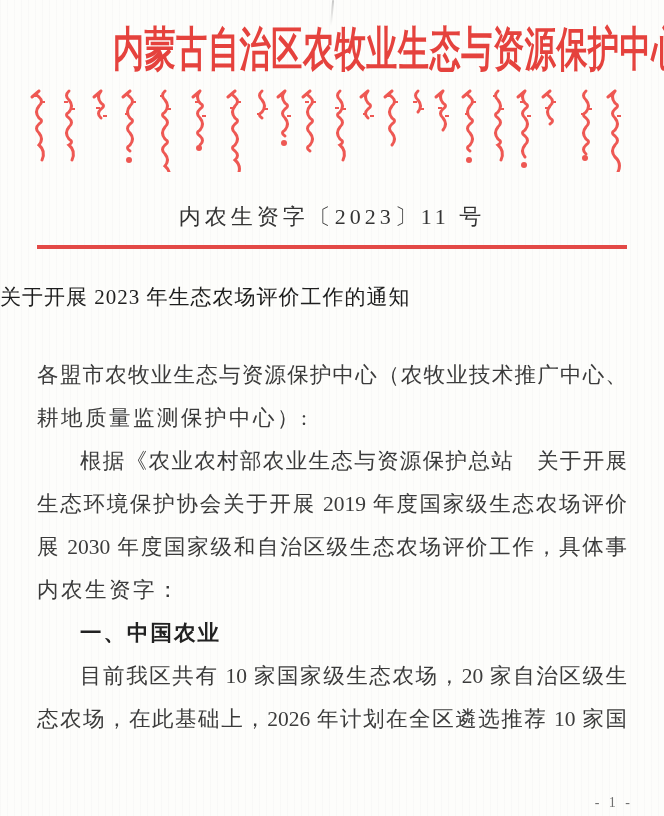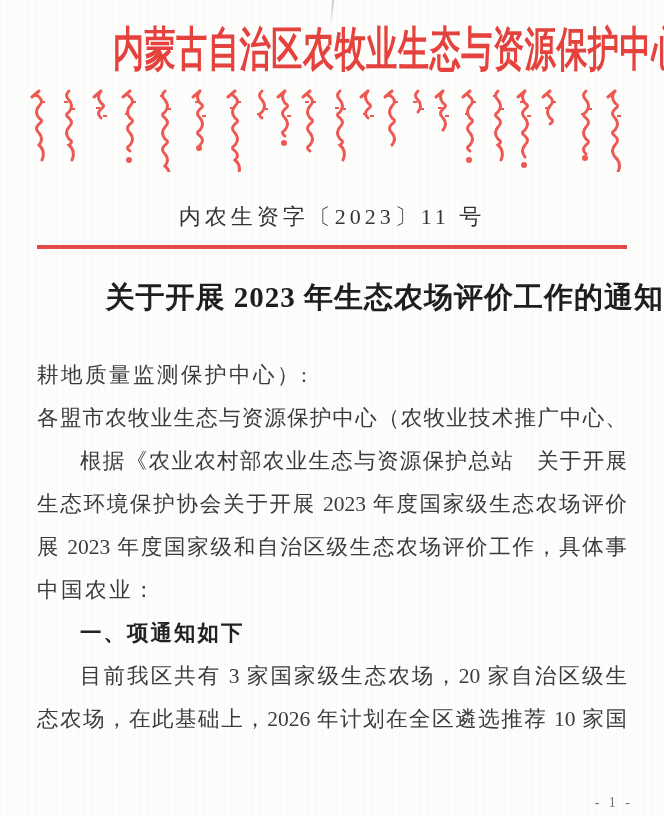--- a/index.html
+++ b/index.html
@@ -43,23 +43,23 @@
     letter-spacing:4px;
   }
   .red-rule{
     margin:13px auto 0 auto;
     width:590px;height:4px;
     background:#e34946;
   }
   .notice-title{
     margin:27px 0 0 0;
     width:664px;
-    text-align:right;
-    font-size:29px;line-height:42px;
-    font-weight:700;color:#1e1e1e;
+    text-align:left;
+    font-size:21px;line-height:42px;
+    font-weight:400;color:#1e1e1e;
     white-space:nowrap;
     letter-spacing:1px;
   }
   .body-text{
     margin:36px 37px 0 37px;
     width:590px;
     color:#3b3b3b;
     font-size:21.5px;
   }
   .line{
@@ -149,28 +149,28 @@
 
     <div class="doc-number">内农生资字〔2023〕11 号</div>
 
     <div class="red-rule"></div>
   </header>
 
   <main>
     <h2 class="notice-title">关于开展 2023 年生态农场评价工作的通知</h2>
 
     <div class="body-text">
+        <div class="line fill">各盟市农牧业生态与资源保护中心（农牧业技术推广中心、</div>
         <div class="line">耕地质量监测保护中心）:</div>
-        <div class="line fill">各盟市农牧业生态与资源保护中心（农牧业技术推广中心、</div>
         <div class="line fill indent">根据《农业农村部农业生态与资源保护总站　关于开展</div>
-        <div class="line fill">生态环境保护协会关于开展 2023 年度国家级生态农场评价</div>
-        <div class="line fill">展 2023 年度国家级和自治区级生态农场评价工作，具体事</div>
-        <div class="line">中国农业：</div>
-        <div class="line indent bold">一、项通知如下</div>
-        <div class="line fill indent">目前我区共有 3 家国家级生态农场，20 家自治区级生</div>
+        <div class="line fill">生态环境保护协会关于开展 2019 年度国家级生态农场评价</div>
+        <div class="line fill">展 2030 年度国家级和自治区级生态农场评价工作，具体事</div>
+        <div class="line">内农生资字：</div>
+        <div class="line indent bold">一、中国农业</div>
+        <div class="line fill indent">目前我区共有 10 家国家级生态农场，20 家自治区级生</div>
         <div class="line fill">态农场，在此基础上，2026 年计划在全区遴选推荐 10 家国</div>
       </div>
   </main>
 
   <footer>
     <div class="page-number">- 1 -</div>
   </footer>
 
 </div>
 

